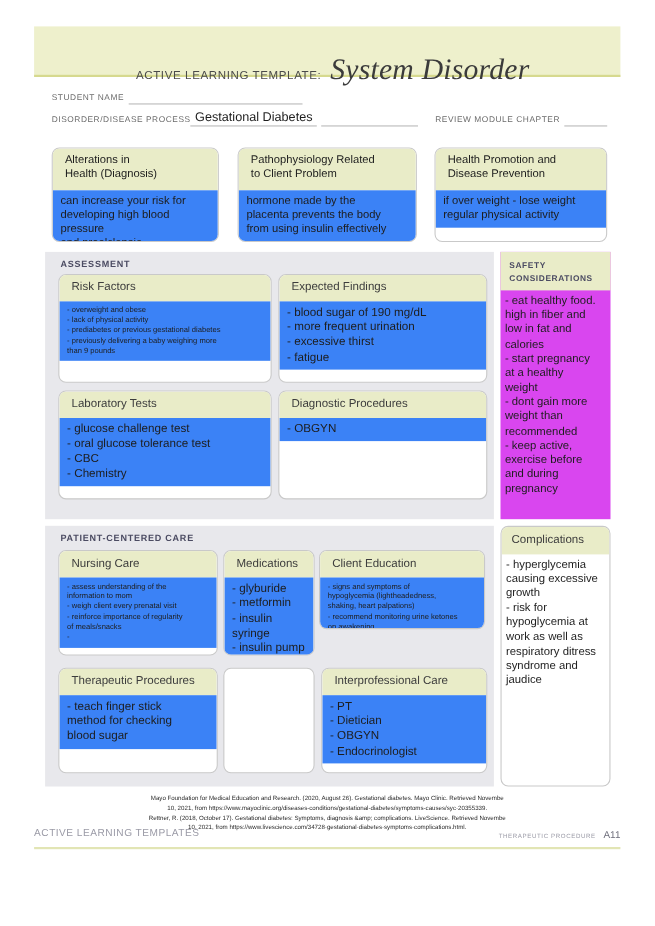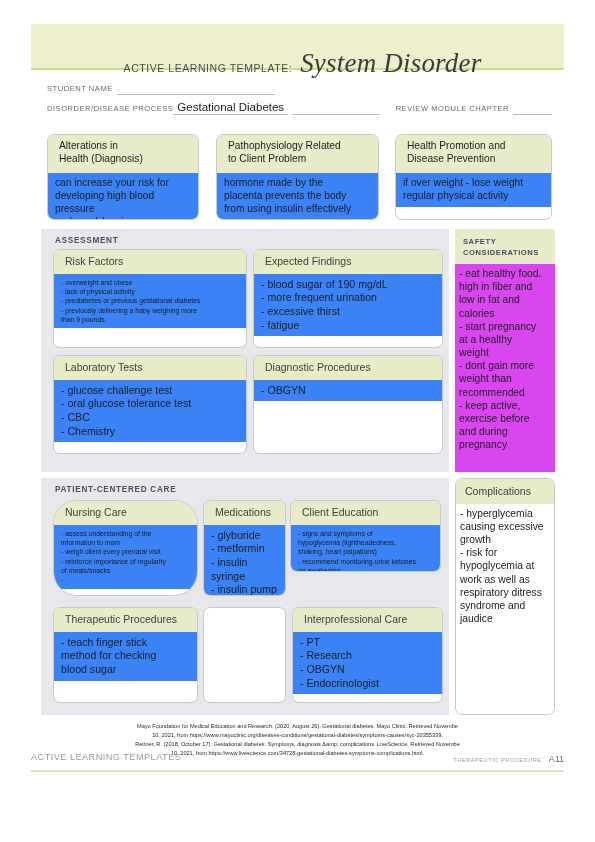--- a/index.html
+++ b/index.html
@@ -168,21 +168,21 @@
   #panel-safety .safety-body {
     padding: 3px 4px 4px 4px;
     font-size: 10.3px;
     line-height: 1.28;
     color: #1d1d1d;
     white-space: pre-wrap;
   }
 
   
   #section-pcc { left: 41px; top: 478px; width: 408px; height: 237px; }
-  #card-nursing     { left: 53px;  top: 500px; width: 145px; height: 96px; border-radius: 24px; }
+  #card-nursing     { left: 53px;  top: 500px; width: 145px; height: 96px; }
   #card-medications { left: 203px; top: 500px; width: 83px;  height: 96px; }
   #card-education   { left: 290px; top: 500px; width: 151px; height: 72px; }
   #card-therapeutic { left: 53px;  top: 607px; width: 145px; height: 96px; }
   #card-blank       { left: 203px; top: 607px; width: 83px;  height: 96px; background:#ffffff; }
   #card-interprof   { left: 292px; top: 607px; width: 151px; height: 96px; }
 
   
   #card-complications {
     left: 455px; top: 478px; width: 100px; height: 237px;
   }
@@ -411,21 +411,21 @@
 blood sugar</div>
     </div>
   </div>
 
   <div class="card t-lg" id="card-blank"></div>
 
   <div class="card t-lg" id="card-interprof">
     <div class="card-head">Interprofessional Care</div>
     <div class="card-body">
       <div class="body-line">- PT
-- Research
+- Dietician
 - OBGYN
 - Endocrinologist</div>
     </div>
   </div>
 
   <div class="card" id="card-complications">
     <div class="card-head">Complications</div>
     <div class="comp-body">- hyperglycemia
 causing excessive
 growth

